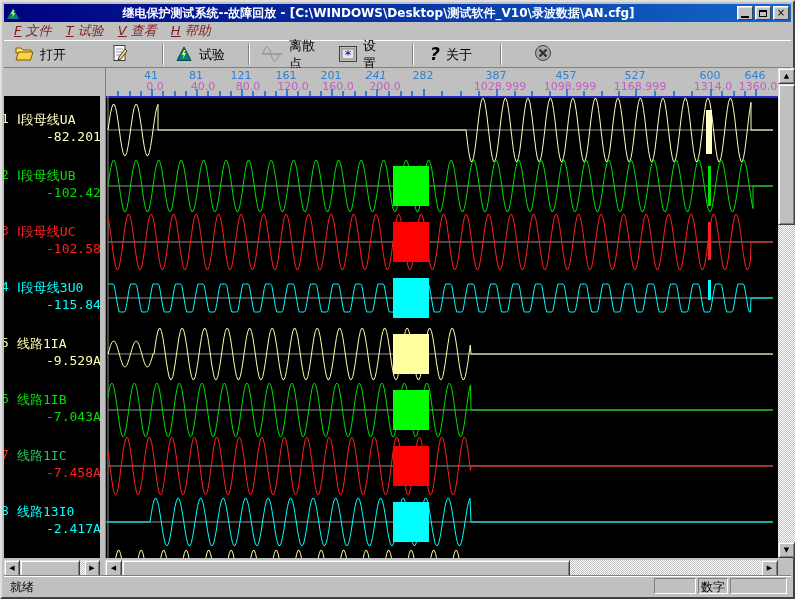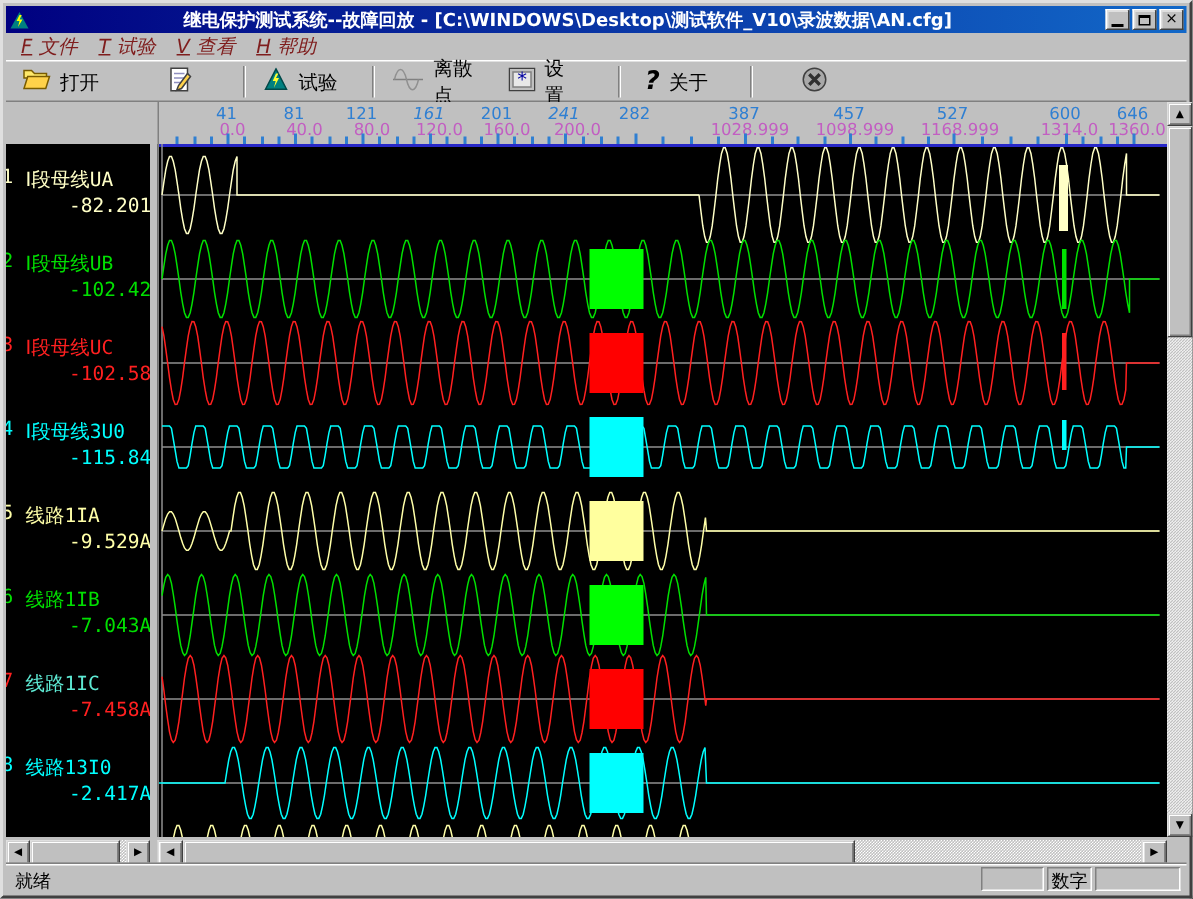--- a/index.html
+++ b/index.html
@@ -164,21 +164,21 @@
             <path d="M5.5 5.5l7 7M12.5 5.5l-7 7" stroke="#303030" stroke-width="2.2"></path>
           </svg></span>
         <span>退出</span>
       </div>
     </div>
 
   <div class="ruler">
       <span class="r1" style="left: 45px;">41</span>
       <span class="r1" style="left: 90px;">81</span>
       <span class="r1" style="left: 135px;">121</span>
-      <span class="r1" style="left: 180px; font-style: italic;">161</span>
+      <span class="r1" style="left: 180px;">161</span>
       <span class="r1" style="left: 225px;">201</span>
       <span class="r1" style="left: 270px; font-style: italic;">241</span>
       <span class="r1" style="left: 317px;">282</span>
       <span class="r1" style="left: 390px;">387</span>
       <span class="r1" style="left: 460px;">457</span>
       <span class="r1" style="left: 529px;">527</span>
       <span class="r1" style="left: 604px;">600</span>
       <span class="r1" style="left: 649px;">646</span>
       <span class="r2" style="left: 49px;">0.0</span>
       <span class="r2" style="left: 97px;">40.0</span>
@@ -255,21 +255,21 @@
       <div class="ch-text" style="left: -3px; top: 183px; color: rgb(0, 255, 255);">4</div>
       <div class="ch-text" style="left: 13px; top: 183px; color: rgb(0, 255, 255);">Ⅰ段母线3U0</div>
       <div class="ch-text" style="left: 42px; top: 200px; color: rgb(0, 255, 255);">-115.844V至</div>
       <div class="ch-text" style="left: -3px; top: 239px; color: rgb(255, 255, 168);">5</div>
       <div class="ch-text" style="left: 13px; top: 239px; color: rgb(255, 255, 168);">线路1IA</div>
       <div class="ch-text" style="left: 42px; top: 256px; color: rgb(255, 255, 168);">-9.529A至14</div>
       <div class="ch-text" style="left: -3px; top: 295px; color: rgb(0, 224, 0);">6</div>
       <div class="ch-text" style="left: 13px; top: 295px; color: rgb(0, 224, 0);">线路1IB</div>
       <div class="ch-text" style="left: 42px; top: 312px; color: rgb(0, 224, 0);">-7.043A至7.</div>
       <div class="ch-text" style="left: -3px; top: 351px; color: rgb(255, 32, 32);">7</div>
-      <div class="ch-text" style="left: 13px; top: 351px; color: #5eead4;">线路1IC</div>
+      <div class="ch-text" style="left: 13px; top: 351px; color: #22c55e;">线路1IC</div>
       <div class="ch-text" style="left: 42px; top: 368px; color: rgb(255, 32, 32);">-7.458A至7.</div>
       <div class="ch-text" style="left: -3px; top: 407px; color: rgb(0, 255, 255);">8</div>
       <div class="ch-text" style="left: 13px; top: 407px; color: rgb(0, 255, 255);">线路13I0</div>
       <div class="ch-text" style="left: 42px; top: 424px; color: rgb(0, 255, 255);">-2.417A至4.</div>
     </div>
 
   <div class="wave-area">
     <svg id="wave-svg" width="673" height="462">
         <rect x="0" y="0" width="673" height="2" fill="#2828c8"></rect>
         <line x1="2" y1="0" x2="2" y2="462" stroke="#909090" stroke-width="1"></line>

